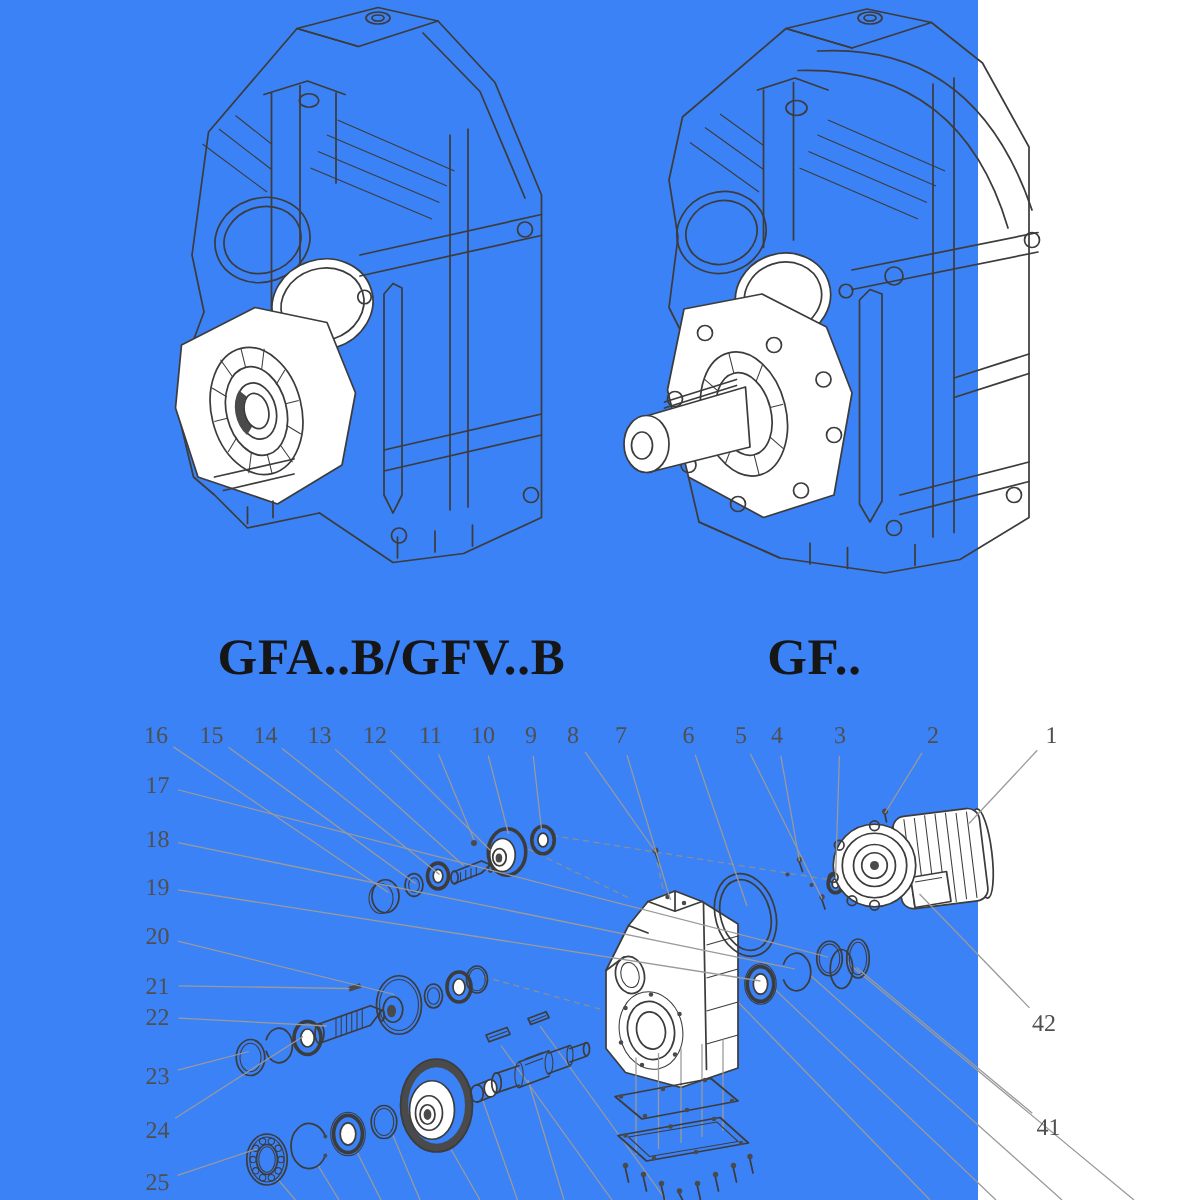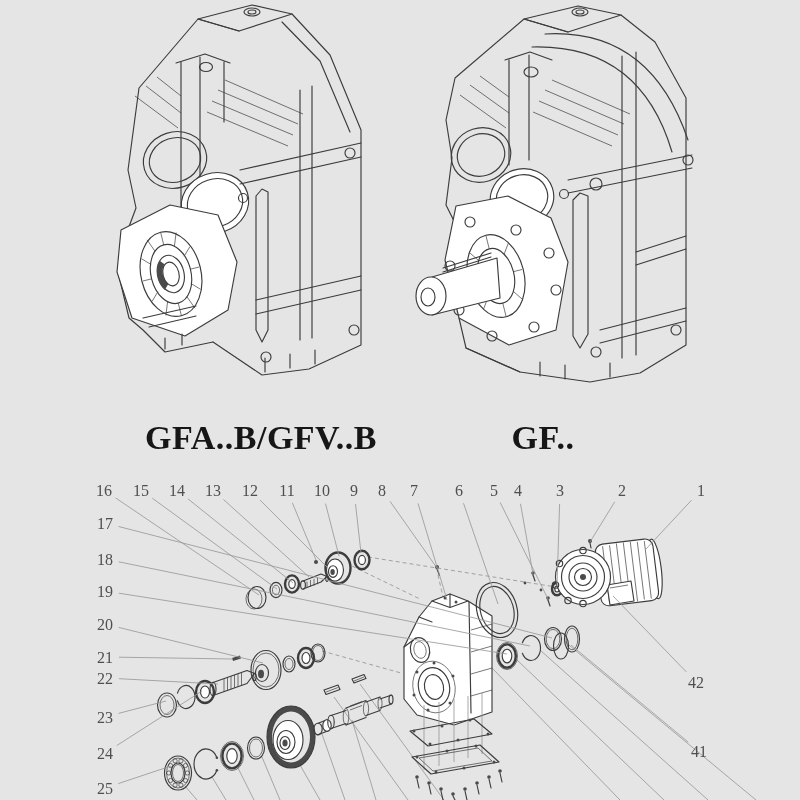--- a/index.html
+++ b/index.html
@@ -1,19 +1,19 @@
 <!DOCTYPE html>
 <html style="--line: #3c3c3c; --leader: #9a9a9a; --callout: #4f4f4f; --label: #161616; --dark: #4a4a4a;"><head>
 <meta charset="utf-8">
 <style>
   :root{
     --line:#3c3c3c; --leader:#9a9a9a; --callout:#4f4f4f; --label:#161616; --dark:#4a4a4a;
   }
   html,body{margin:0;padding:0;background:#fff;width:800px;height:800px;overflow:hidden;}
-  .stage{position:relative;width:800px;height:800px;background:#e5e5e5;}
+  .stage{position:relative;width:652px;height:800px;background:#3b82f6;}
   svg{display:block}
   svg *{vector-effect:non-scaling-stroke;}
   .ln{fill:none;stroke:var(--line);stroke-width:1.15;stroke-linejoin:round;stroke-linecap:round;}
   .wf{fill:#fff;stroke:var(--line);stroke-width:1.15;stroke-linejoin:round;}
   .thick{fill:none;stroke:var(--line);stroke-width:2.4;}
   .thin{fill:none;stroke:var(--line);stroke-width:.7;}
   .dk{fill:var(--dark);stroke:none;}
   .ld{fill:none;stroke:var(--leader);stroke-width:.85;}
   .dash{fill:none;stroke:#8f8f8f;stroke-width:.8;stroke-dasharray:4 3;}
   .callout-num{font-family:"Liberation Serif",serif;font-size:16px;fill:var(--callout);}

